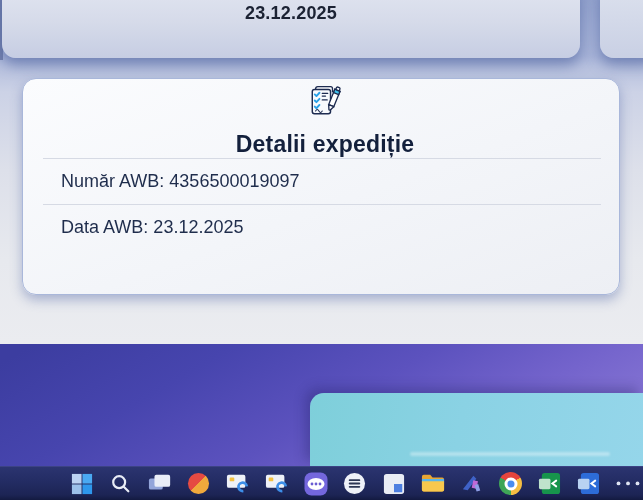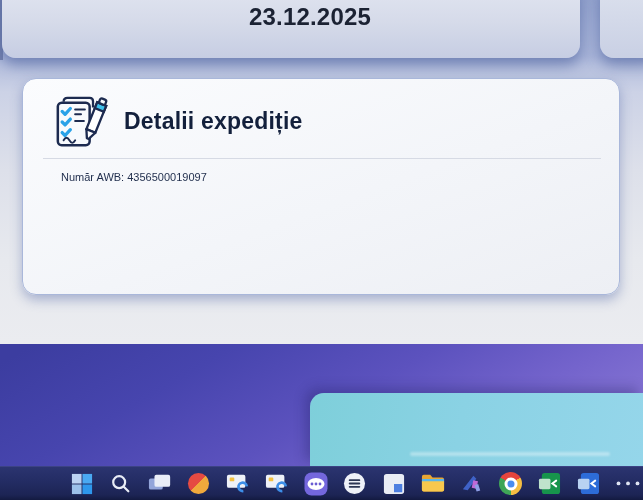--- a/index.html
+++ b/index.html
@@ -17,46 +17,46 @@
   .edge-shadow { position:absolute; left:0; top:0; width:3px; height:60px; background:#5f6e9d; opacity:.7; }
 
   .top-card {
     position:absolute; left:2px; top:-18px; width:578px; height:76px;
     border-radius:14px;
     background:linear-gradient(180deg,#e2e6f1 0%,#d5dae9 55%,#c6cde3 100%);
     box-shadow:0 7px 14px rgba(64,86,150,.55);
   }
   .top-card .date-text {
     position:absolute; left:0; top:21px; width:100%;
-    text-align:center; font-size:24px; font-weight:700; color:#1b2233; letter-spacing:.2px;margin-left:19px;
+    text-align:center; font-size:18px; font-weight:700; color:#1b2233; letter-spacing:.2px;
   }
   .top-card-right {
     position:absolute; left:600px; top:-18px; width:60px; height:76px;
     border-radius:14px;
     background:linear-gradient(180deg,#dde2ee 0%,#c9d0e4 100%);
     box-shadow:0 7px 14px rgba(64,86,150,.55);
   }
 
   .detail-card {
     position:absolute; left:22px; top:78px; width:598px; height:217px;
     border-radius:14px;
     background:linear-gradient(160deg,#fbfcfe 0%,#f3f5f9 55%,#edeff4 100%);
     border:1px solid #a9b7da;
     box-shadow:0 5px 12px rgba(88,108,168,.45);
     overflow:hidden;
   }
   .card-header {
     height:79px; display:flex; align-items:center;
-    padding:6px 20px 0 28px; gap:15px;
+    padding:6px 20px 0 28px; gap:15px;flex-direction:column;
   }
   .card-title { font-size:23px; font-weight:700; color:#13203c; letter-spacing:.2px; }
   .row {
     margin:0 18px 0 20px; border-top:1px solid #d6dae4;
     padding:12px 0 12px 18px;
-    font-size:11px; font-weight:500; color:#1f2d4c;
+    font-size:18px; font-weight:500; color:#1f2d4c;
   }
 
   
   .desktop {
     position:absolute; left:0; top:344px; width:643px; height:122px;
     background:linear-gradient(150deg,#3c3da0 4%,#4745ae 28%,#5c52be 52%,#7464cc 72%,#8b7ad6 94%);
   }
   .sky-window {
     position:absolute; left:310px; top:49px; width:333px; height:73px;
     border-top-left-radius:14px;
@@ -121,20 +121,21 @@
           <g transform="rotate(22 45 28)">
             <rect x="40" y="8" width="10" height="30" fill="#ffffff" stroke="#1d2b50" stroke-width="2.4"></rect>
             <rect x="40" y="8" width="10" height="6.5" fill="#3fc2ec" stroke="#1d2b50" stroke-width="2.4"></rect>
             <rect x="41.6" y="2.4" width="6.8" height="5.6" rx="2" fill="#f8fafd" stroke="#1d2b50" stroke-width="2.4"></rect>
             <path d="M40 38 h10 l-4 8.5 h-2 Z" fill="#ffffff" stroke="#1d2b50" stroke-width="2.4" stroke-linejoin="round"></path>
           </g>
         </svg>
         <h1 class="card-title">Detalii expediție</h1>
       </div>
       <div class="row">Număr AWB: 4356500019097</div>
+      <div class="row">Data AWB: 23.12.2025</div>
     </div>
   </div>
 
   <div class="desktop">
     <div class="sky-window"></div>
   </div>
 
   <div class="taskbar">
 
     <button class="tb-btn">

